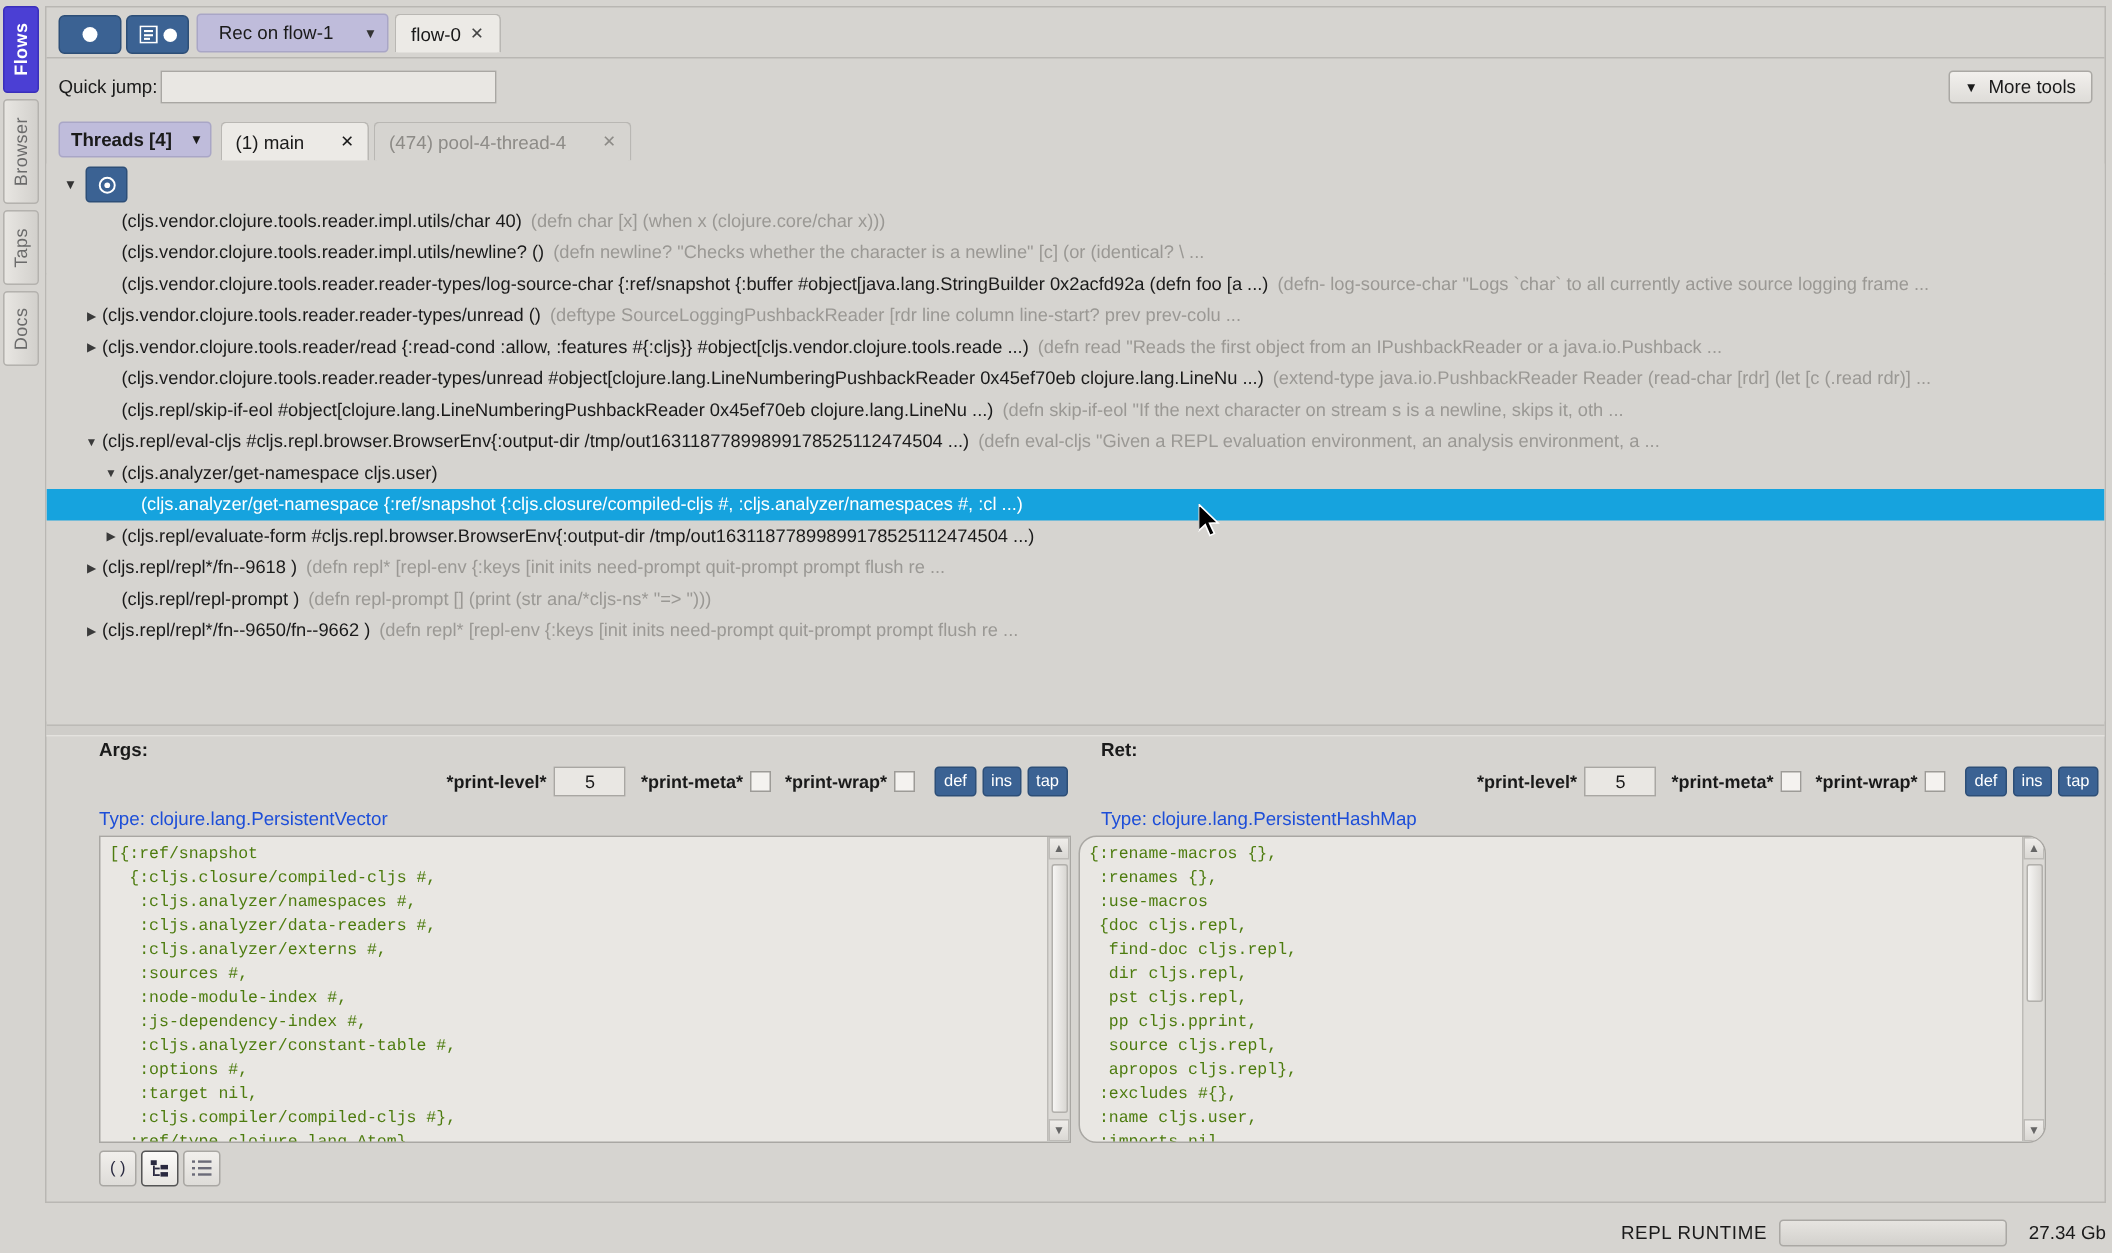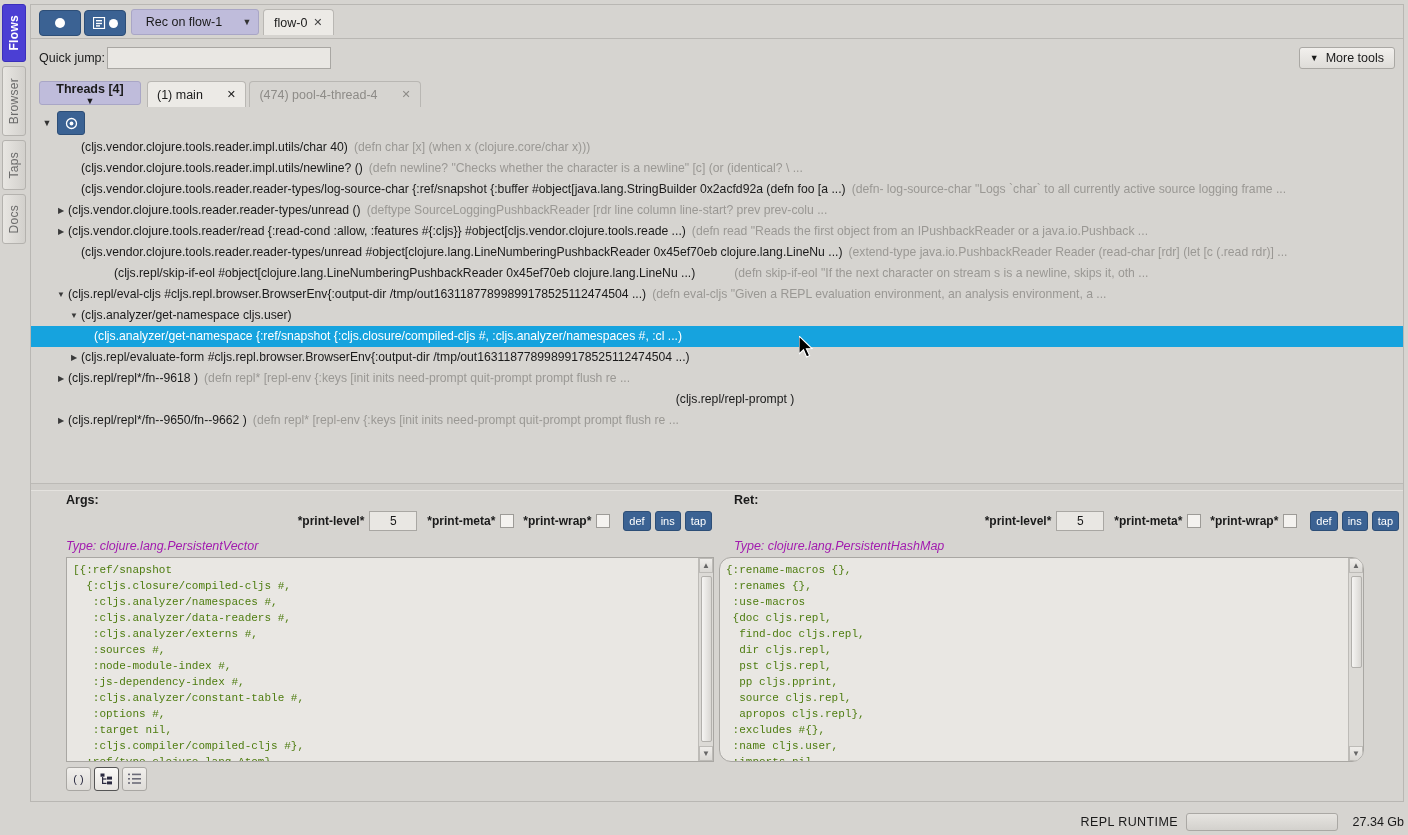--- a/index.html
+++ b/index.html
@@ -83,21 +83,21 @@
     border:1px solid #aaa8a4;border-radius:3px;cursor:pointer;
     font-size:12.5px;box-sizing:border-box;
   }
   .moretools .caret{font-size:9px;}
 
   
   .throw{position:absolute;left:0;top:74px;height:30px;width:100%;}
   .threadsbtn{
     position:absolute;left:8px;top:2px;height:24px;width:102px;
     background:#bfbcdb;border:1px solid #a9a6c6;border-radius:3px;
-    display:flex;align-items:center;cursor:pointer;box-sizing:border-box;flex-direction:column;
+    display:flex;align-items:center;cursor:pointer;box-sizing:border-box;
   }
   .threadsbtn .lbl{flex:1;text-align:center;font-size:12.5px;font-weight:bold;}
   .threadsbtn .caret{width:18px;text-align:center;font-size:9px;}
   .thtabs{position:absolute;left:116px;top:2px;height:26px;}
   .thtab{
     display:inline-flex;align-items:center;gap:24px;height:26px;padding:0 9px;
     background:#eceae6;border:1px solid #b9b7b3;border-bottom:none;
     border-radius:4px 4px 0 0;font-size:12.5px;cursor:pointer;
     color:#1a1a1a;box-sizing:border-box;
   }
@@ -155,21 +155,21 @@
   .chk{
     width:14px;height:14px;background:#f4f2ef;border:1px solid #9d9b97;
     display:inline-block;margin-right:9px;cursor:pointer;box-sizing:border-box;
   }
   .minibtn{
     height:20px;min-width:25px;padding:0 5px;margin-left:4px;
     background:#3b6293;border:1px solid #2d4e77;border-radius:3px;color:#fff;
     font-size:11px;display:inline-flex;align-items:center;justify-content:center;
     cursor:pointer;box-sizing:border-box;
   }
-  .typeline{position:absolute;top:48px;font-size:12.5px;color:#a21caf;font-style:italic;}
+  .typeline{position:absolute;top:48px;font-size:12.5px;color:#1d4ed8;}
   .pane.left .typeline{left:33px;}
   .pane.right .typeline{left:16px;}
 
   .codebox{
     position:absolute;top:66px;height:205px;
     background:#e9e7e3;border:1px solid #a9a7a3;box-sizing:border-box;
     overflow:hidden;
   }
   .pane.left .codebox{left:33px;width:648px;}
   .pane.right .codebox{left:1px;width:645px;border-radius:12px;}
@@ -322,21 +322,21 @@
           <div class="trow" style="padding-left: 23px;">
             <span class="arrow">▶</span>
             <span class="code">(cljs.vendor.clojure.tools.reader/read {:read-cond :allow, :features #{:cljs}} #object[cljs.vendor.clojure.tools.reade ...)</span>
             <span class="doc">(defn read "Reads the first object from an IPushbackReader or a java.io.Pushback ...</span>
           </div>
           <div class="trow" style="padding-left: 36px;">
             <span class="arrow none"></span>
             <span class="code">(cljs.vendor.clojure.tools.reader.reader-types/unread #object[clojure.lang.LineNumberingPushbackReader 0x45ef70eb clojure.lang.LineNu ...)</span>
             <span class="doc">(extend-type java.io.PushbackReader Reader (read-char [rdr] (let [c (.read rdr)] ...</span>
           </div>
-          <div class="trow" style="padding-left: 36px; gap: 33px;">
+          <div class="trow" style="padding-left: 36px;">
             <span class="arrow none"></span>
             <span class="code">(cljs.repl/skip-if-eol #object[clojure.lang.LineNumberingPushbackReader 0x45ef70eb clojure.lang.LineNu ...)</span>
             <span class="doc">(defn skip-if-eol "If the next character on stream s is a newline, skips it, oth ...</span>
           </div>
           <div class="trow" style="padding-left: 23px;">
             <span class="arrow">▼</span>
             <span class="code">(cljs.repl/eval-cljs #cljs.repl.browser.BrowserEnv{:output-dir /tmp/out16311877899899178525112474504 ...)</span>
             <span class="doc">(defn eval-cljs "Given a REPL evaluation environment, an analysis environment, a ...</span>
           </div>
           <div class="trow" style="padding-left: 36px;">
@@ -349,21 +349,21 @@
           </div>
           <div class="trow" style="padding-left: 36px;">
             <span class="arrow">▶</span>
             <span class="code">(cljs.repl/evaluate-form #cljs.repl.browser.BrowserEnv{:output-dir /tmp/out16311877899899178525112474504 ...)</span>
           </div>
           <div class="trow" style="padding-left: 23px;">
             <span class="arrow">▶</span>
             <span class="code">(cljs.repl/repl*/fn--9618 )</span>
             <span class="doc">(defn repl* [repl-env {:keys [init inits need-prompt quit-prompt prompt flush re ...</span>
           </div>
-          <div class="trow" style="padding-left: 36px; flex-direction: column;">
+          <div class="trow" style="padding-left: 36px;">
             <span class="arrow none"></span>
             <span class="code">(cljs.repl/repl-prompt )</span>
             <span class="doc">(defn repl-prompt [] (print (str ana/*cljs-ns* "=&gt; ")))</span>
           </div>
           <div class="trow" style="padding-left: 23px;">
             <span class="arrow">▶</span>
             <span class="code">(cljs.repl/repl*/fn--9650/fn--9662 )</span>
             <span class="doc">(defn repl* [repl-env {:keys [init inits need-prompt quit-prompt prompt flush re ...</span>
           </div>
         </div>

